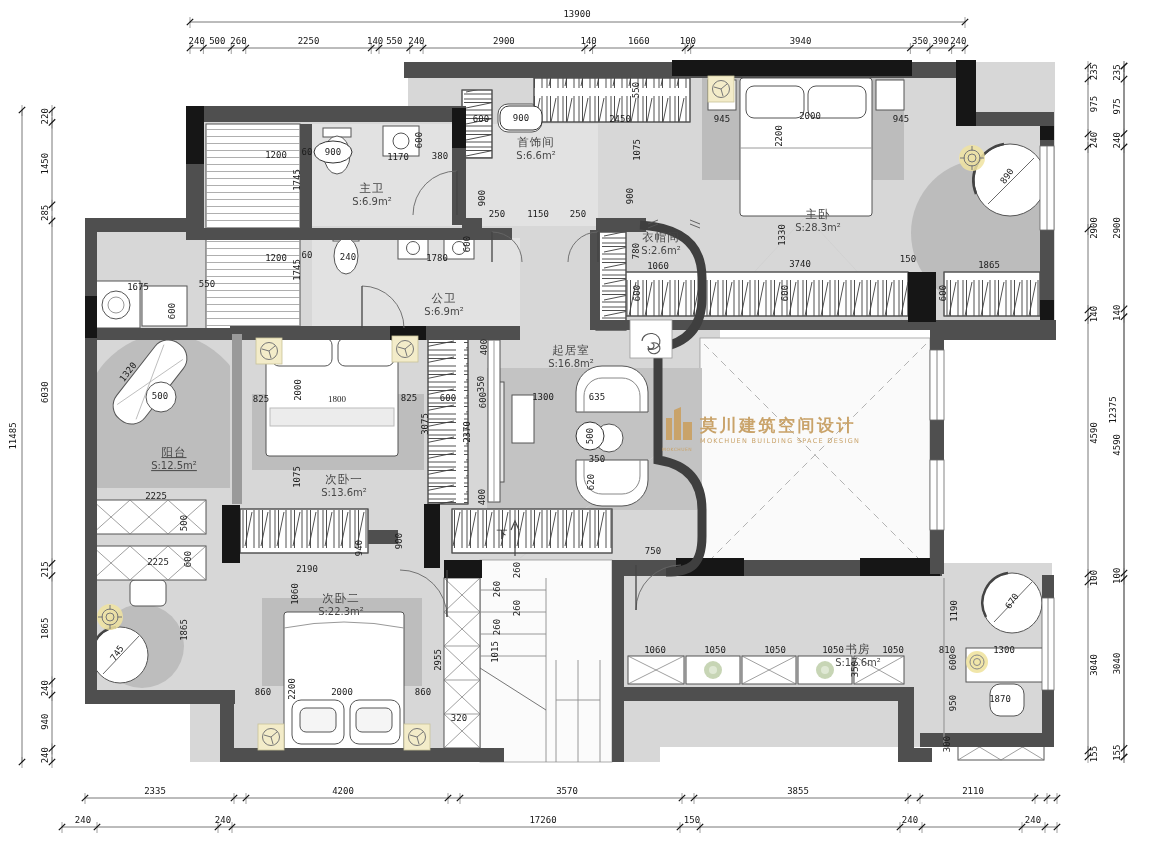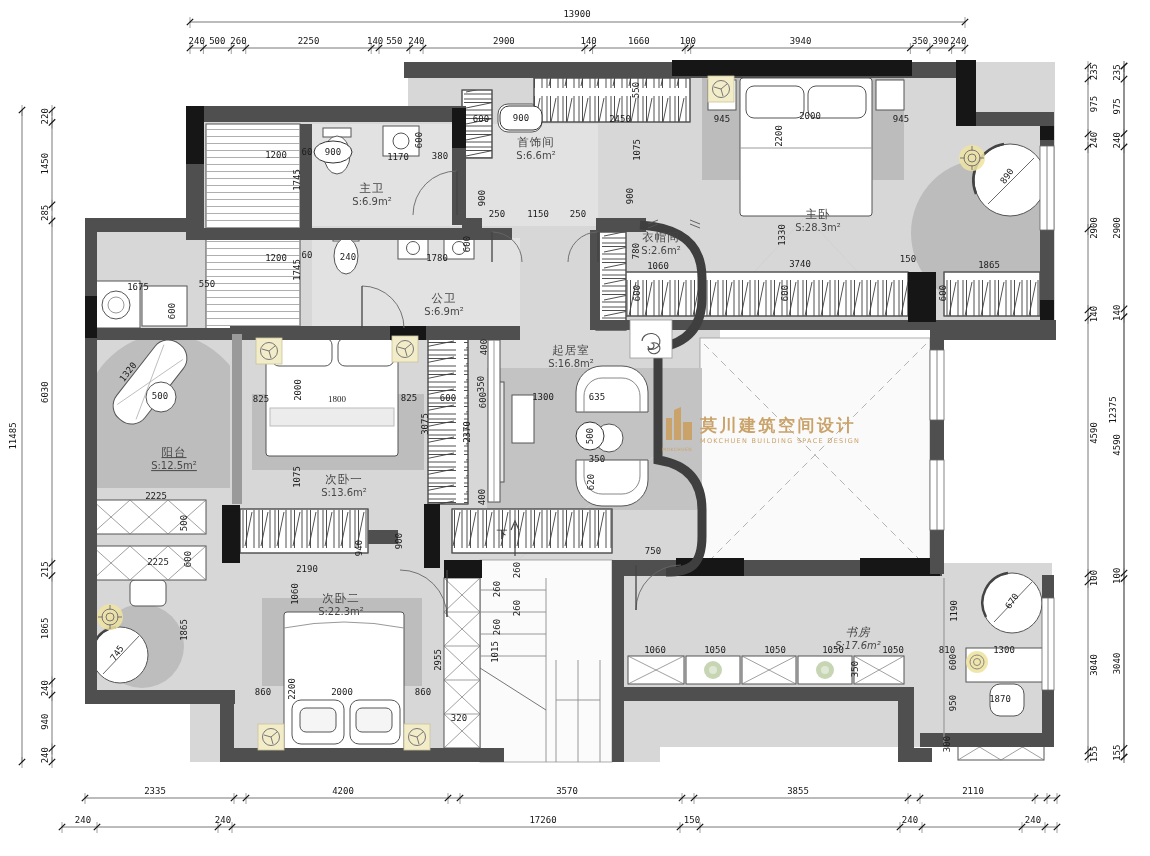--- a/index.html
+++ b/index.html
@@ -637,21 +637,21 @@
         <div class="rarea">S:12.5m²</div>
       </div>
       <div class="room-label" style="left: 344px; top: 486px;">
         <div class="rname">次卧一</div>
         <div class="rarea">S:13.6m²</div>
       </div>
       <div class="room-label" style="left: 341px; top: 605px;">
         <div class="rname">次卧二</div>
         <div class="rarea">S:22.3m²</div>
       </div>
-      <div class="room-label" style="left: 858px; top: 639px; font-style: italic;">
+      <div class="room-label" style="left: 858px; top: 656px;">
         <div class="rname">书房</div>
         <div class="rarea">S:17.6m²</div>
       </div>
       <div class="dim" style="left: 276px; top: 155px;">1200</div>
       <div class="dim" style="left: 307px; top: 152px;">60</div>
       <div class="dim" style="left: 333px; top: 152px;">900</div>
       <div class="dim" style="left: 398px; top: 157px;">1170</div>
       <div class="dim" style="left: 440px; top: 156px;">380</div>
       <div class="dim" style="left: 419px; top: 140px; transform: translate(-50%, -50%) rotate(-90deg);">600</div>
       <div class="dim" style="left: 297px; top: 180px; transform: translate(-50%, -50%) rotate(-90deg);">1745</div>

